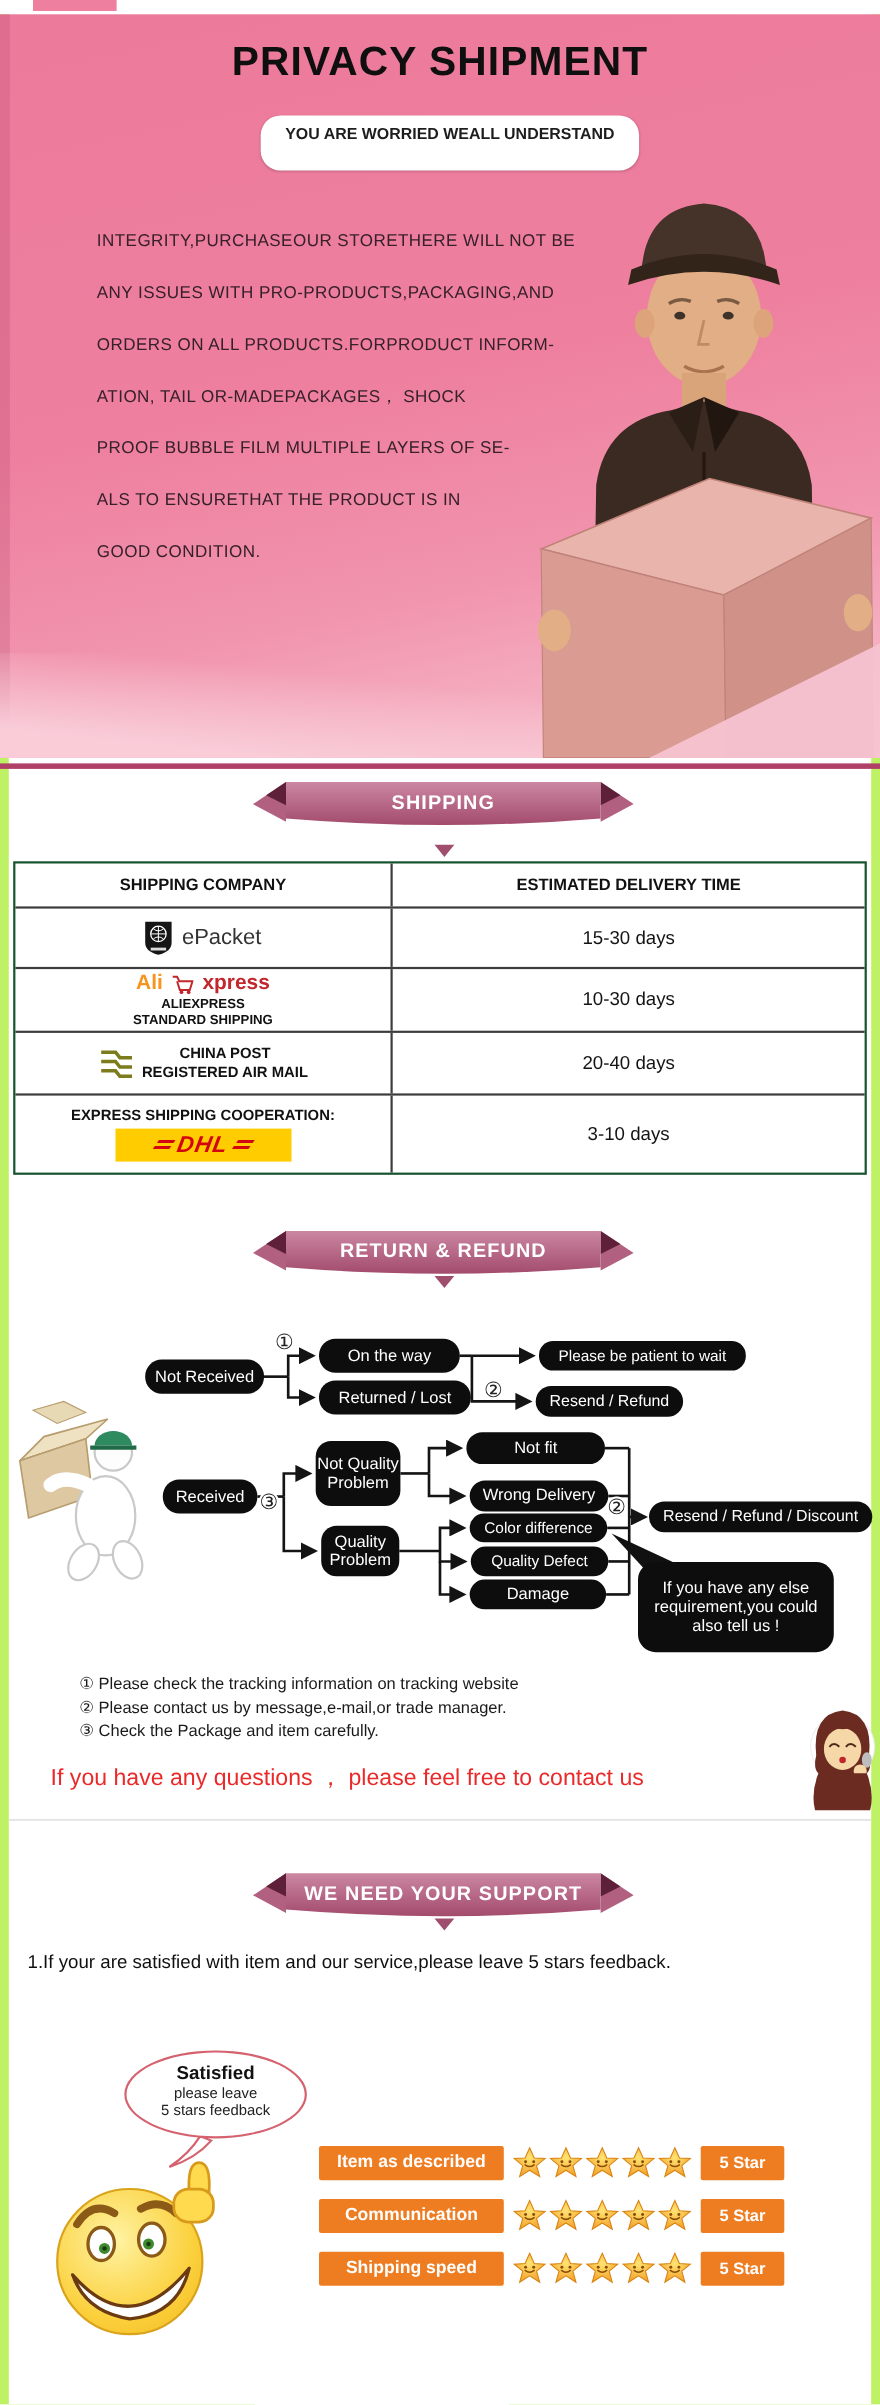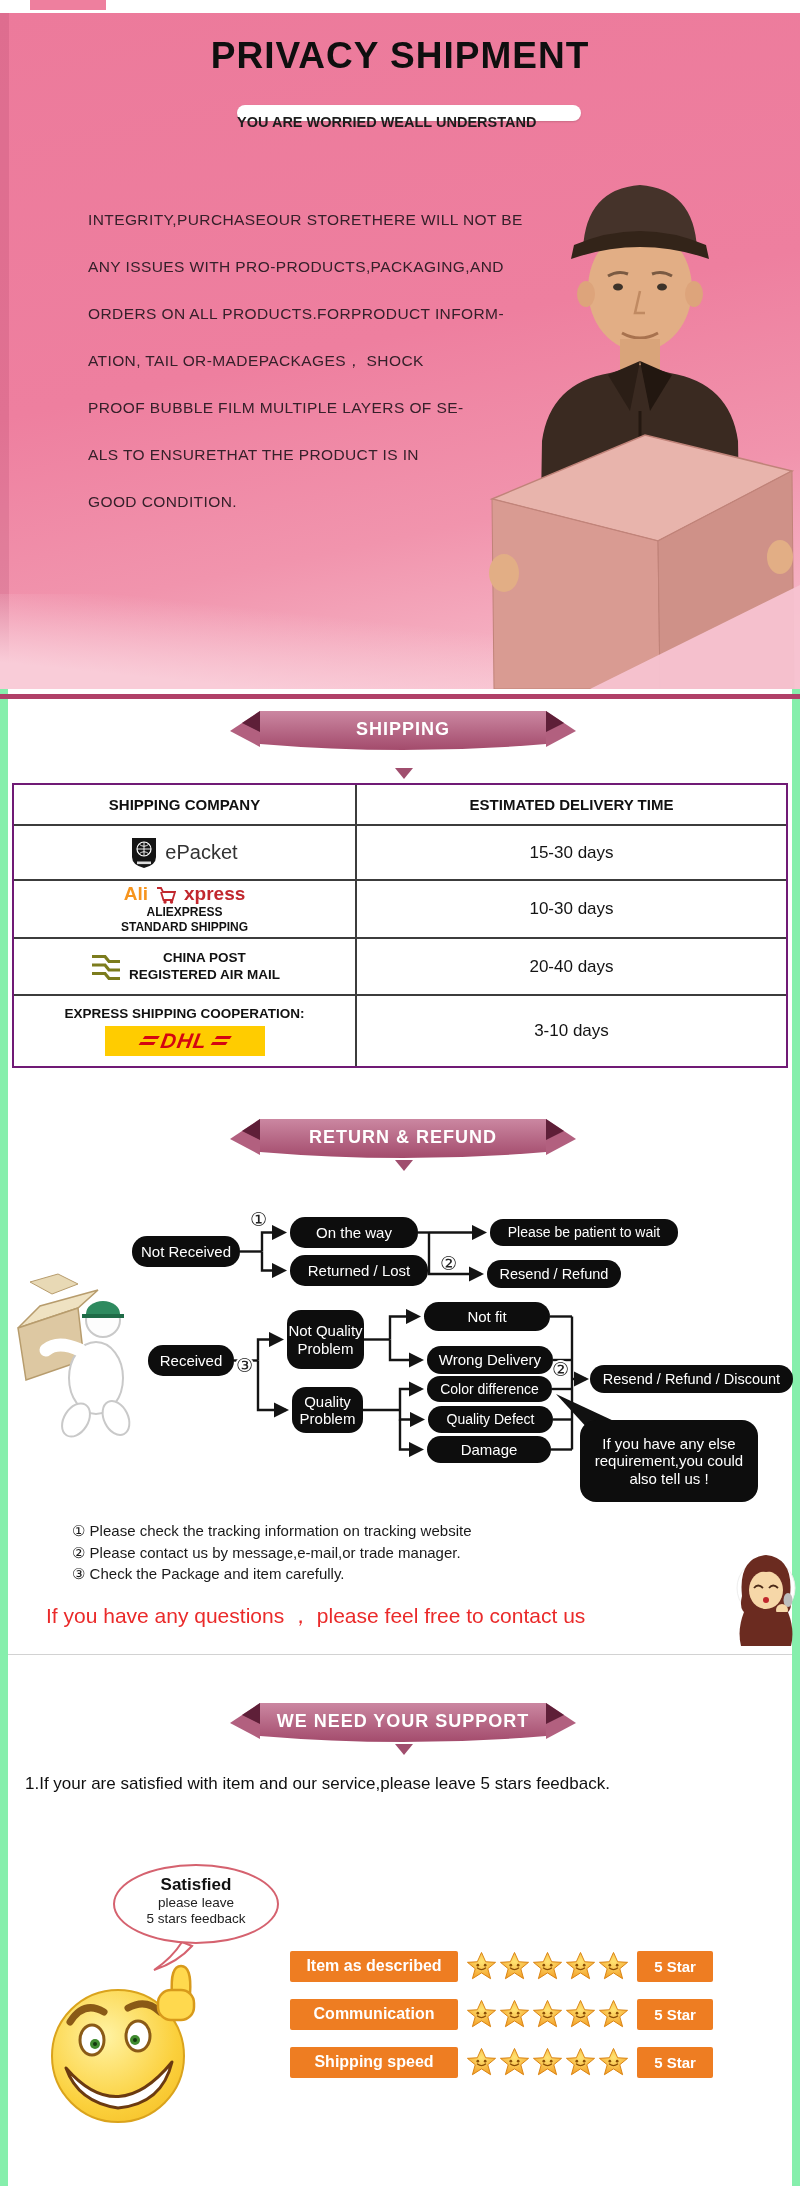--- a/index.html
+++ b/index.html
@@ -1,48 +1,48 @@
 <!DOCTYPE html>
 <html><head>
 <meta charset="utf-8">
 <style>
   html,body{margin:0;padding:0;}
   body{font-family:"Liberation Sans", sans-serif;}
-  #page{position:relative;width:800px;height:2186px;background:#86efac;overflow:hidden;}
+  #page{position:relative;width:800px;height:2186px;background:#bef264;overflow:hidden;}
   #content-bg{position:absolute;left:8px;right:8px;top:0;bottom:0;background:#ffffff;}
   #top-strip{position:absolute;left:0;top:0;width:800px;height:13px;background:#ffffff;}
   #top-tab{position:absolute;left:30px;top:0;width:76px;height:10px;background:#ee7f9e;}
 
   
   #hero{position:absolute;left:0;top:13px;width:800px;height:676px;overflow:hidden;
     background:linear-gradient(168deg,#ec7a9b 0%,#ee7f9f 48%,#f194ad 72%,#f6b4c5 90%,#f9cbd7 100%);}
   #hero:before{content:"";position:absolute;left:0;top:0;width:9px;height:100%;background:rgba(120,20,60,.12);}
   #hero:after{content:"";position:absolute;left:0;bottom:0;width:100%;height:95px;
     background:linear-gradient(6deg,#f9ccd8 15%,rgba(249,204,216,0) 60%);}
   #hero-title{position:absolute;left:0;top:22px;width:100%;text-align:center;
     font-size:37px;font-weight:800;letter-spacing:1px;color:#0f0f0f;}
-  #hero-badge{position:absolute;left:237px;top:92px;width:344px;height:16px;background:#ffffff;
-    border-radius:18px;line-height:34px;font-size:14.5px;font-weight:600;color:#1d1d1d;
+  #hero-badge{position:absolute;left:237px;top:92px;width:344px;height:50px;background:#ffffff;
+    border-radius:18px;text-align:center;line-height:34px;font-size:14.5px;font-weight:600;color:#1d1d1d;
     box-shadow:0 1px 2px rgba(0,0,0,.15);z-index:3;}
   #hero-par{position:absolute;left:88px;top:183px;width:470px;z-index:2;}
   #hero-par .bl{display:block;height:47px;line-height:47px;font-size:15.5px;font-weight:500;
     letter-spacing:.4px;color:#36202a;white-space:nowrap;}
   #courier-photo{position:absolute;right:0;bottom:0;z-index:1;}
 
   
   #hero-rule{position:absolute;left:0;top:694px;width:800px;height:5px;background:#b04068;}
 
   
   .ribbon{position:absolute;width:350px;height:48px;}
   .ribbon text{fill:#ffffff;font-family:"Liberation Sans",sans-serif;font-size:18px;font-weight:bold;letter-spacing:1px;}
   .tri-down{position:absolute;width:0;height:0;border-left:9px solid transparent;border-right:9px solid transparent;
     border-top:11px solid #a04e6e;}
 
   
-  #ship-table{position:absolute;left:12px;top:783px;width:776px;border:2px solid #701a75;background:#fff;box-sizing:border-box;}
+  #ship-table{position:absolute;left:12px;top:783px;width:776px;border:2px solid #14532d;background:#fff;box-sizing:border-box;}
   .trow{display:flex;border-top:2px solid #3c3c3c;}
   .trow:first-child{border-top:none;}
   .tcell-l{width:343px;border-right:2px solid #3c3c3c;display:flex;flex-direction:column;
     align-items:center;justify-content:center;box-sizing:border-box;}
   .tcell-r{flex:1;display:flex;align-items:center;justify-content:center;font-size:17px;color:#141414;}
   .th{font-size:15px;font-weight:bold;color:#111;}
   .logoline{display:flex;align-items:center;gap:8px;}
   .epacket-name{font-size:20px;color:#333;}
   .ali{color:#f7941d;font-weight:800;font-size:19px;}
   .xpress{color:#c1272d;font-weight:800;font-size:19px;}

